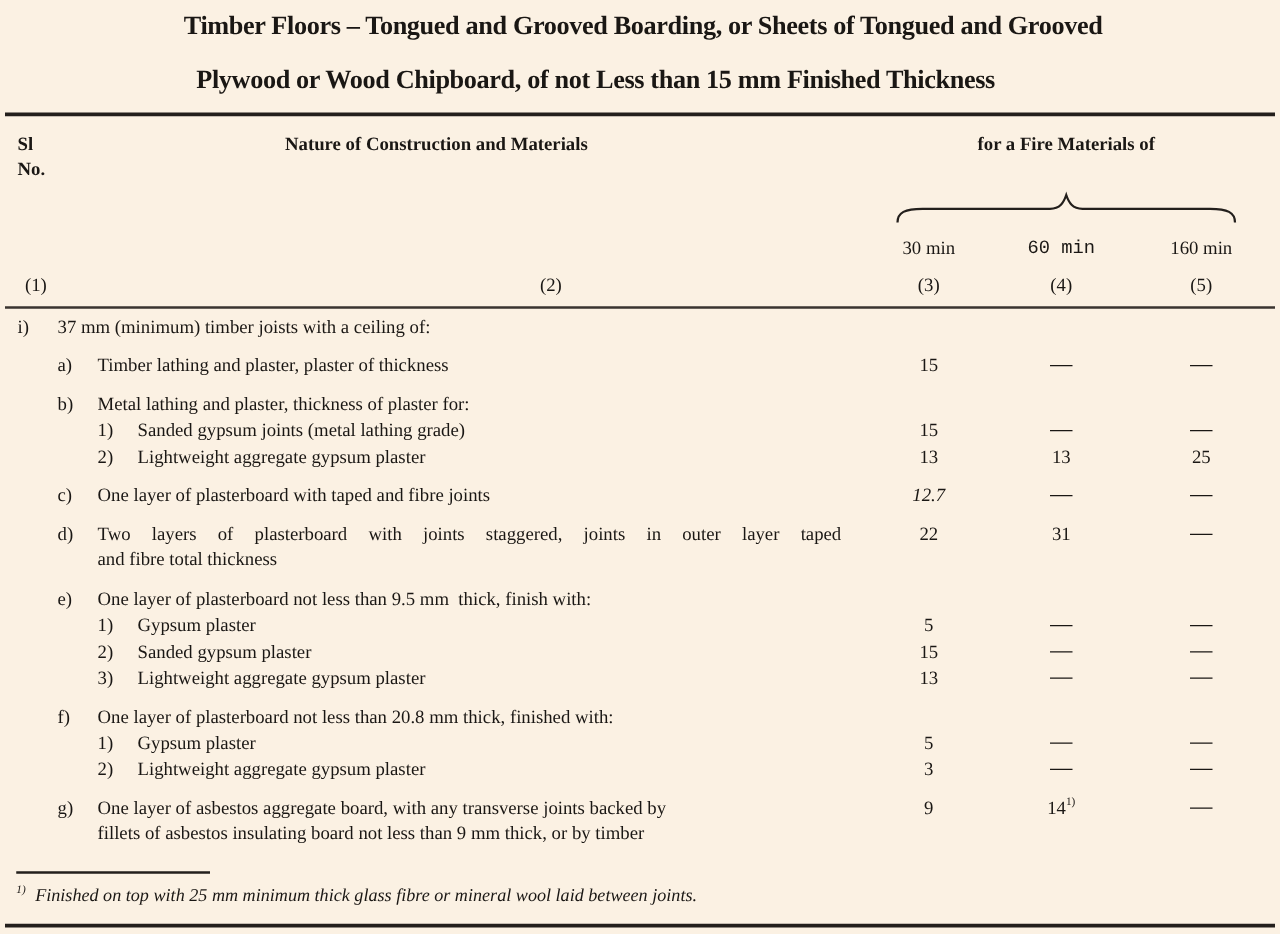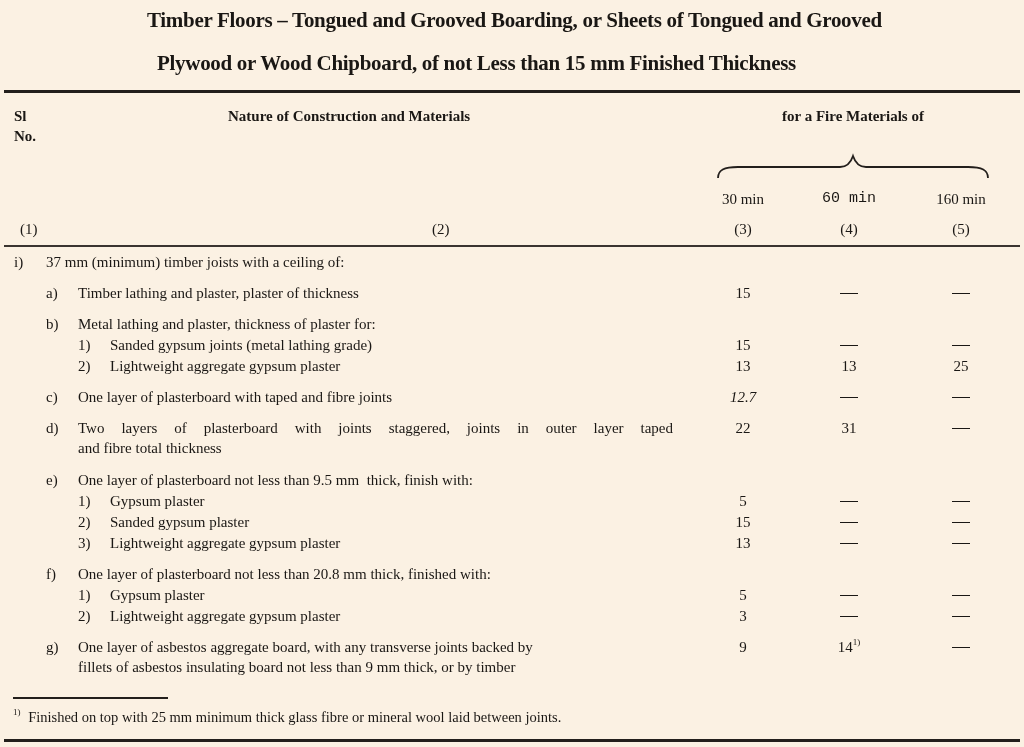--- a/index.html
+++ b/index.html
@@ -72,20 +72,21 @@
   }
   sup.fn { font-size: 9px; vertical-align: 7px; line-height: 0; }
   .fnrule {
     left: 13px; top: 697px; width: 155px; height: 1.5px;
     background: #231f1c;
   }
   .footnote {
     font-size: 14.5px;
     line-height: 20px;
     white-space: nowrap;
+    font-style: italic;
   }
   .justify-line {
     text-align: justify;
     text-align-last: justify;
     font-family: Liberation Serif, serif;
   }
 </style>
 </head>
 <body>
 

